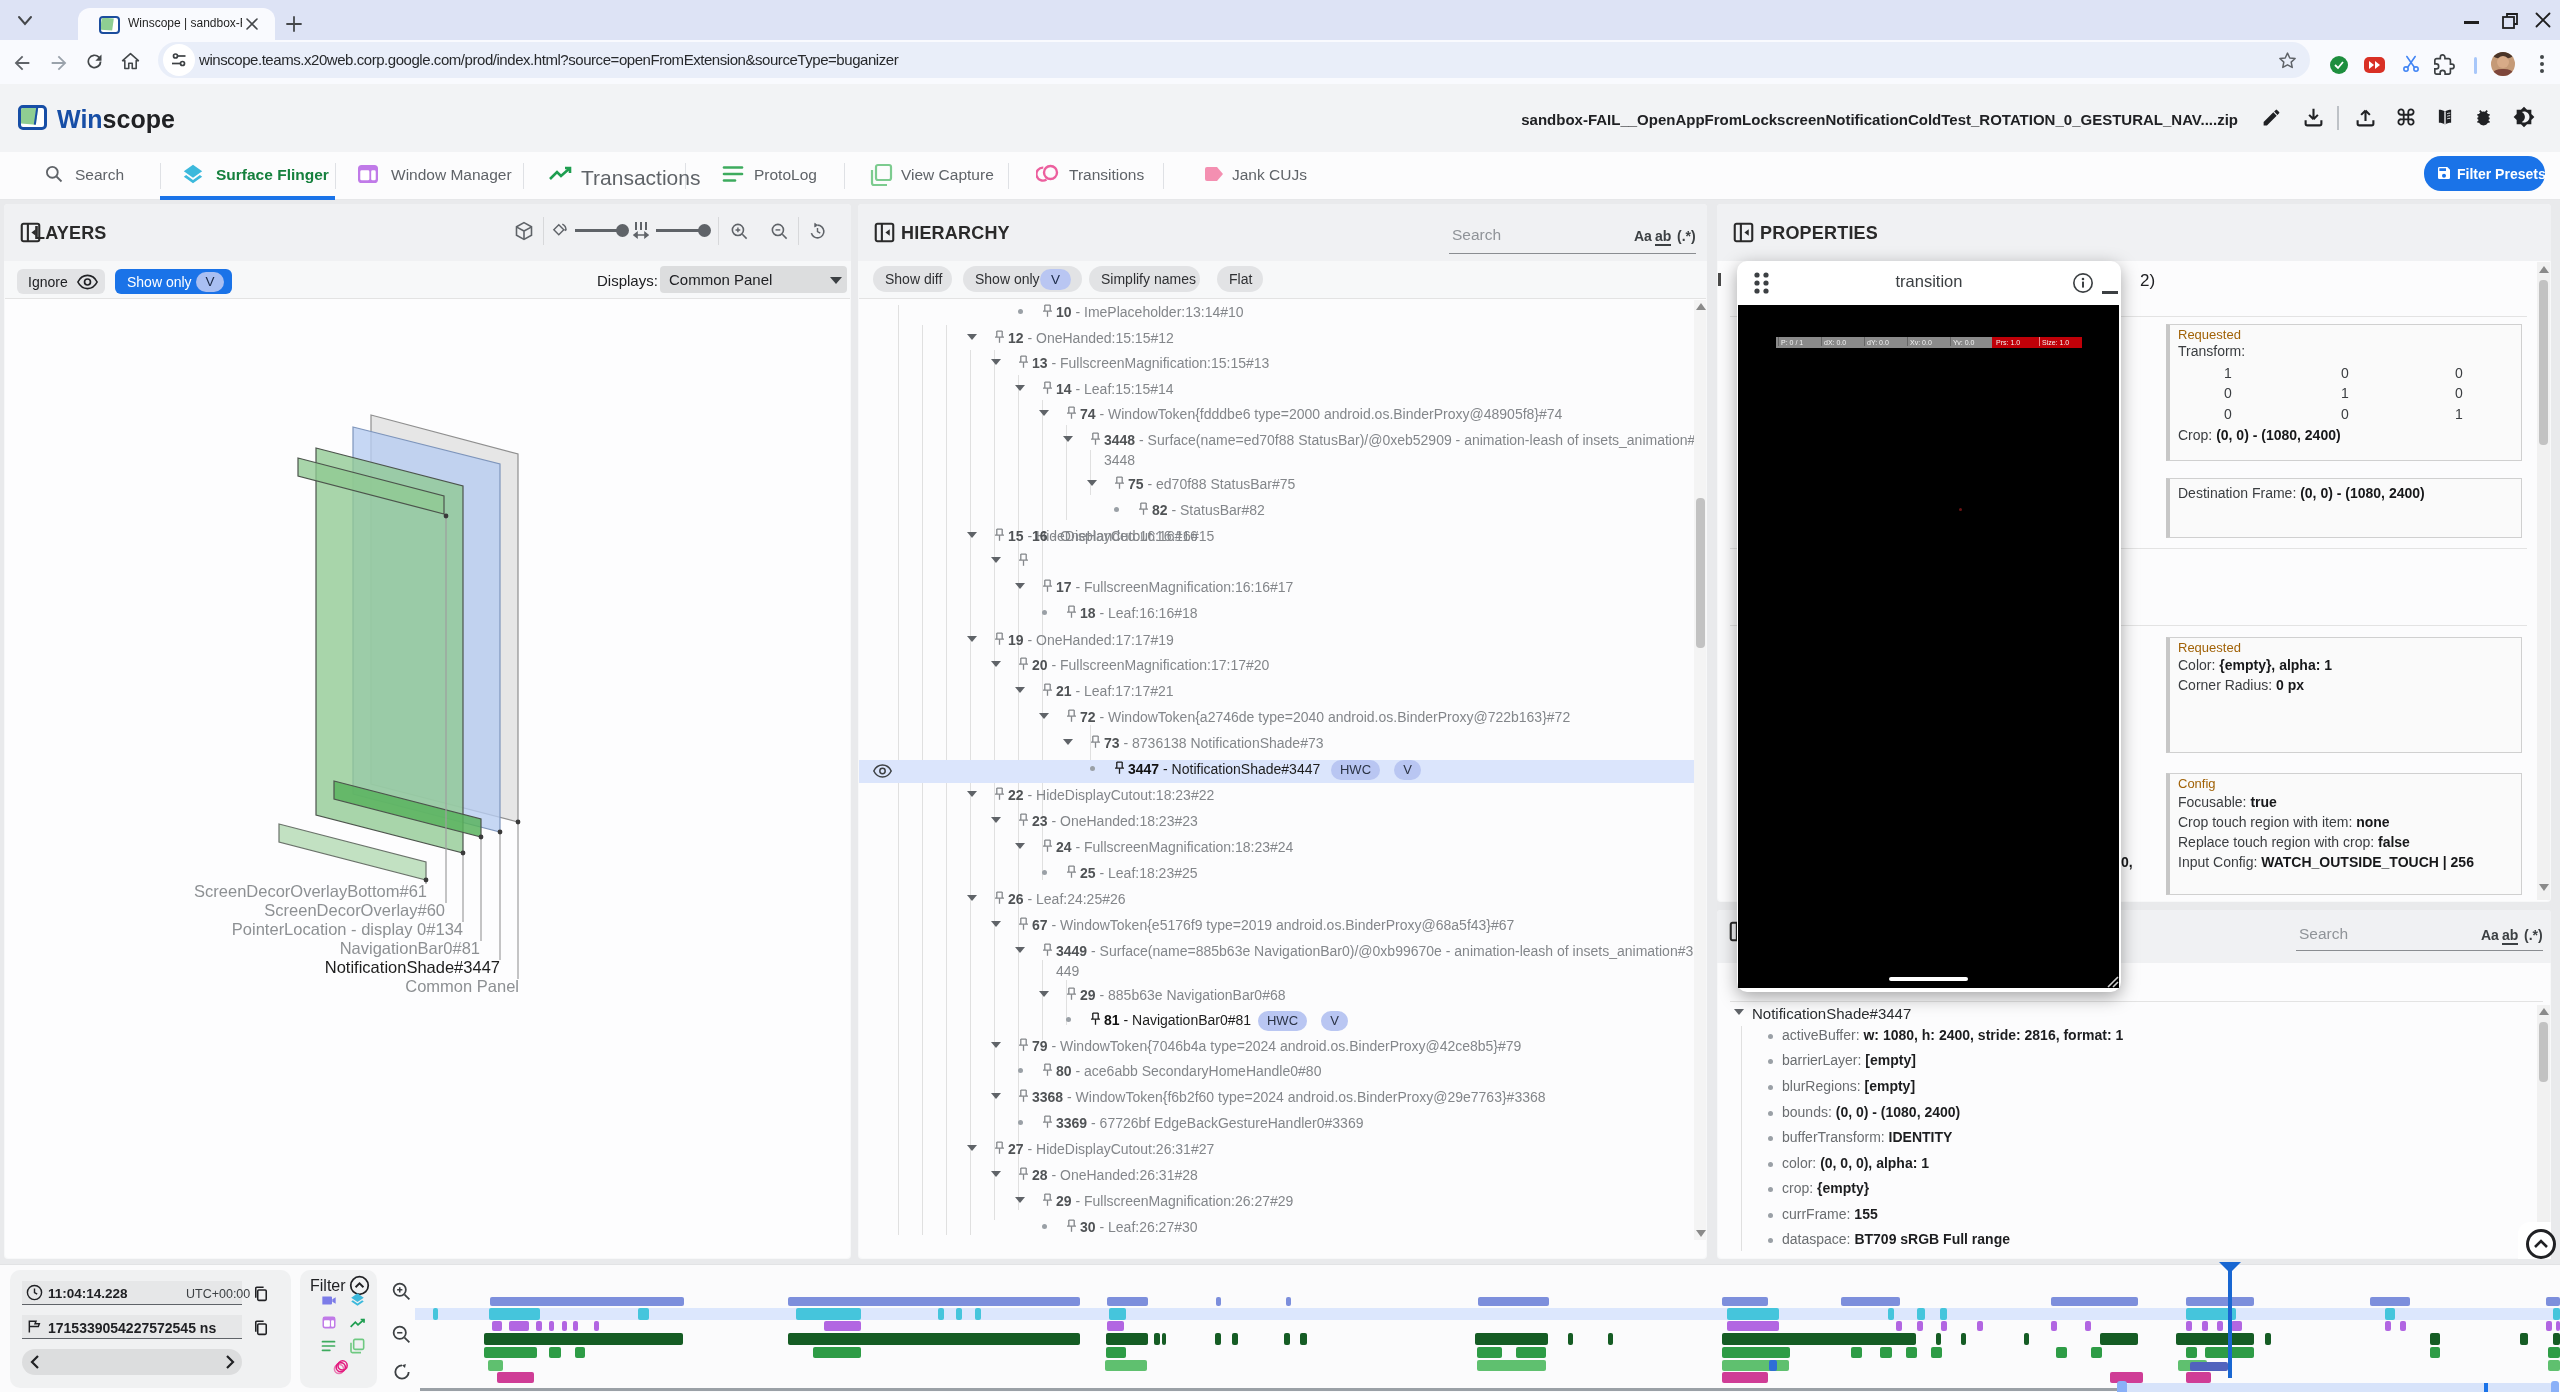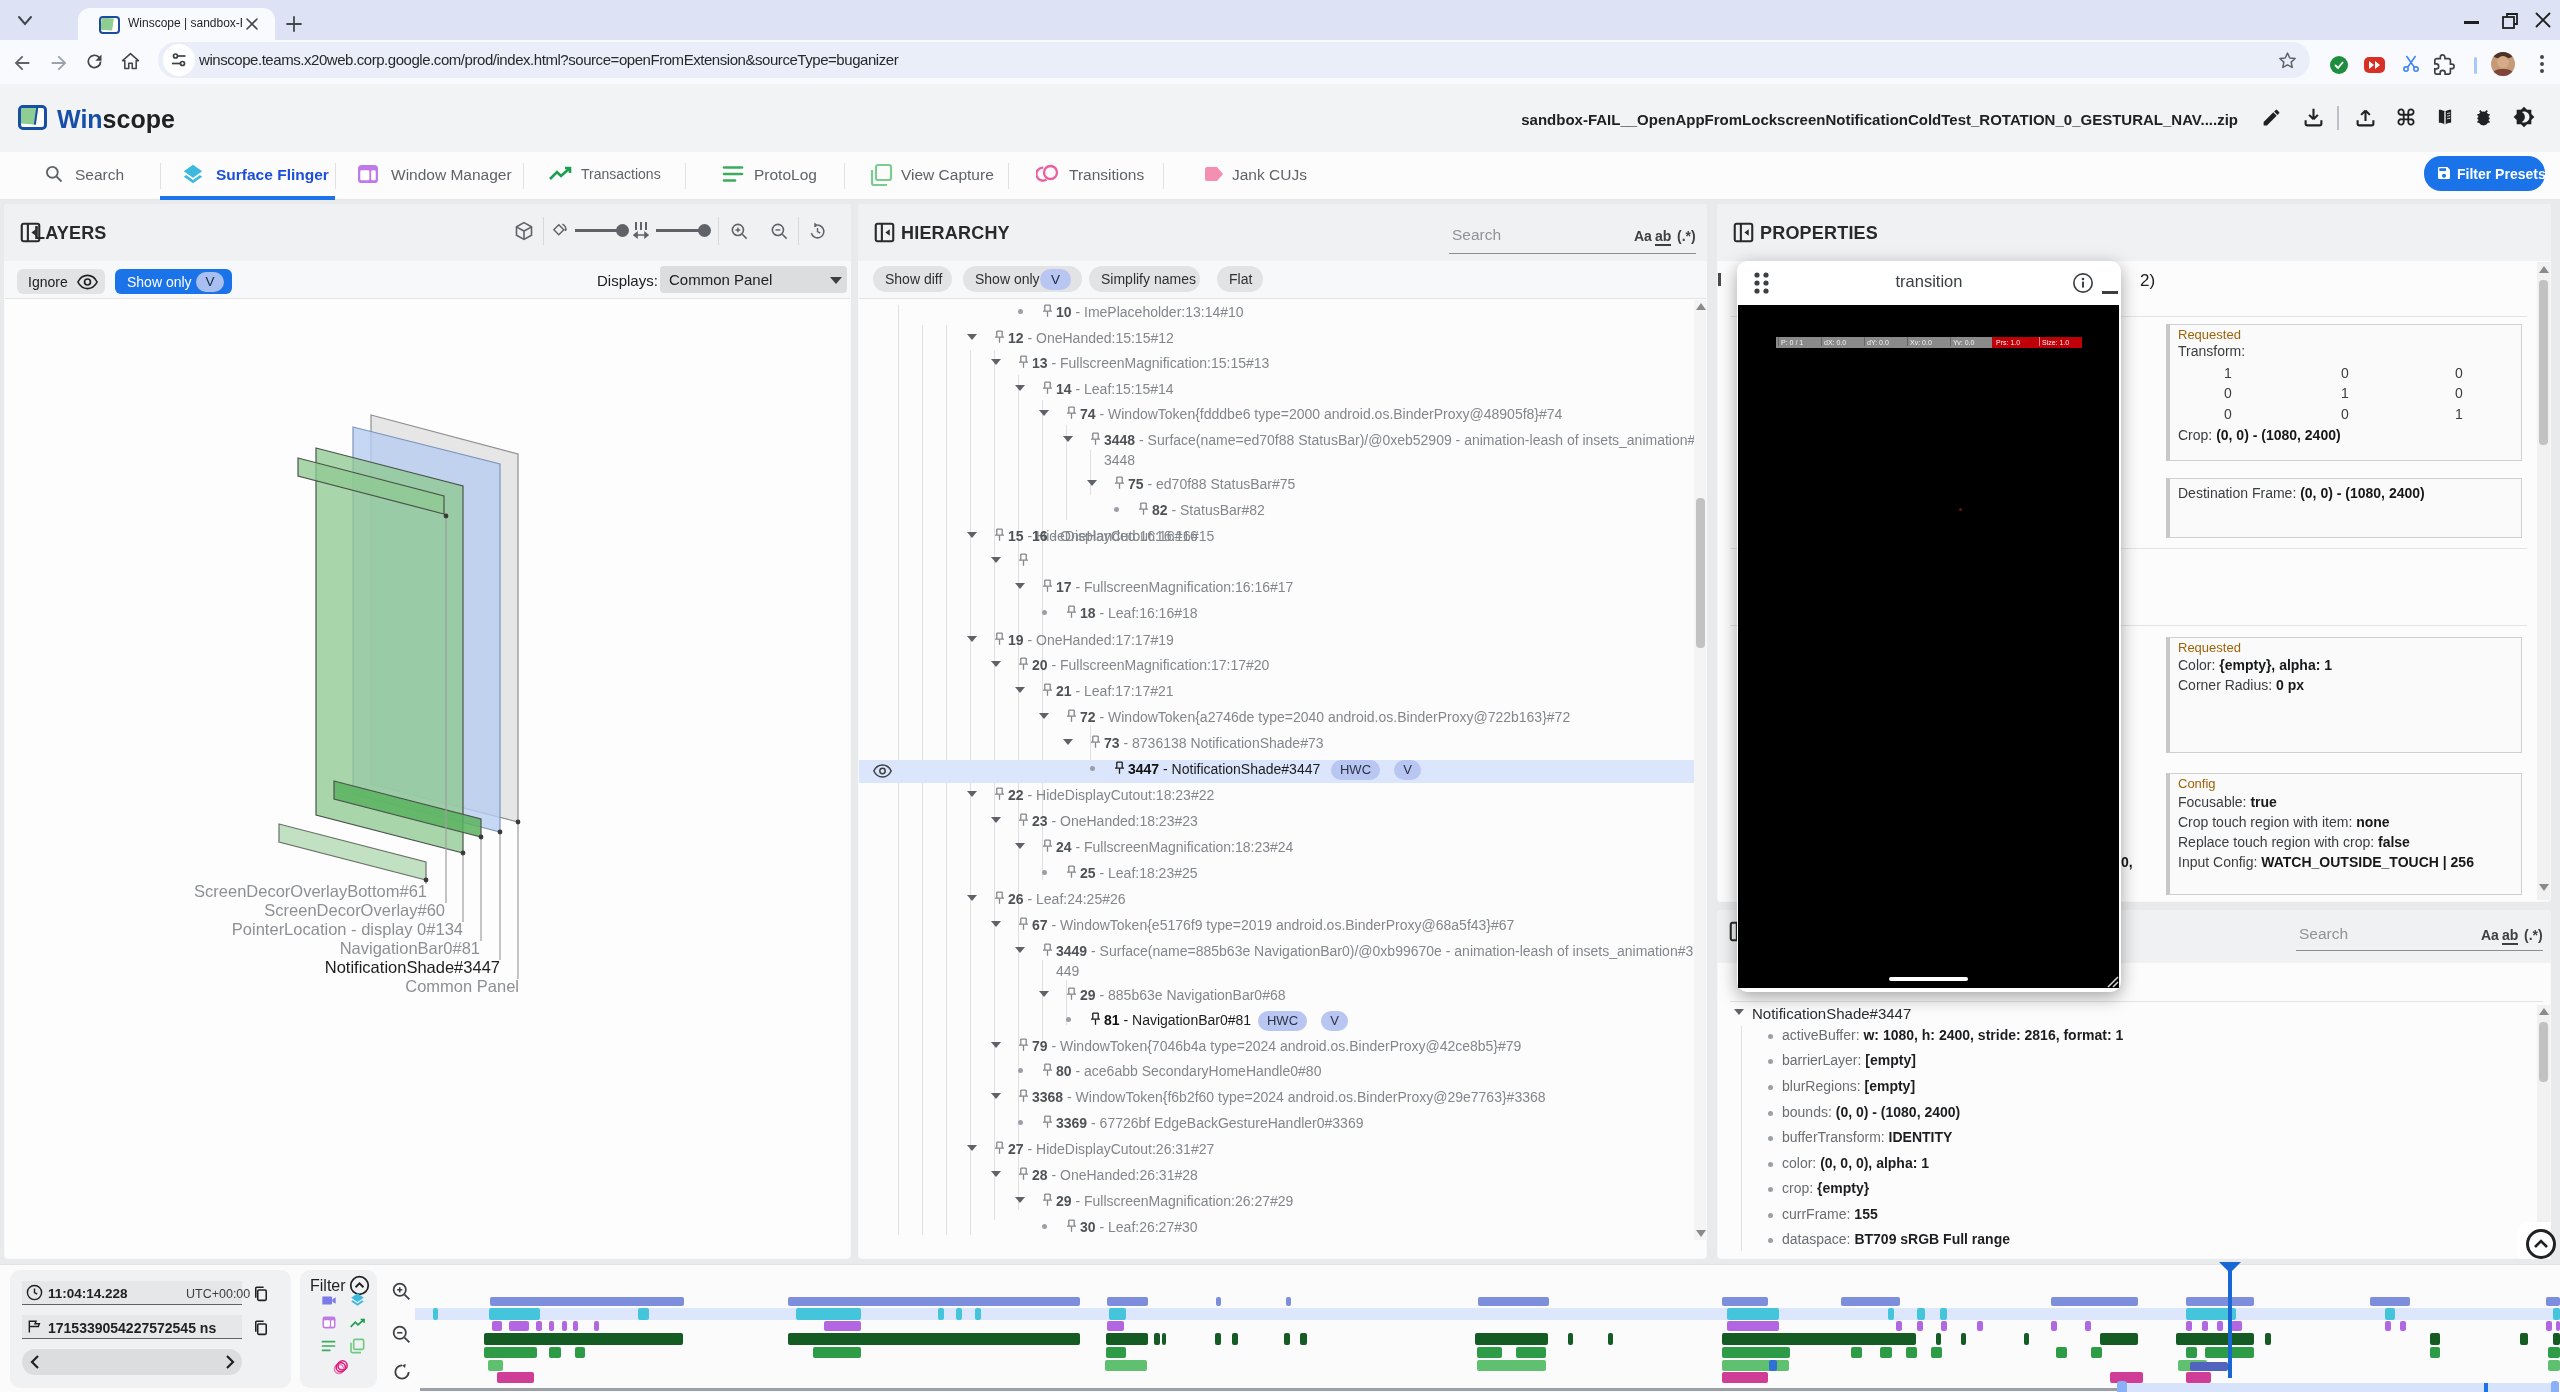--- a/index.html
+++ b/index.html
@@ -145,32 +145,32 @@
 <div class="a" style="left:160px;top:196px;width:175px;height:4px;background:#1a73e8;"></div>
 <svg class="a" style="left:44px;top:164px" width="20" height="20" viewBox="0 0 24 24">
     <circle cx="10" cy="10" r="6.5" fill="none" stroke="#5f6368" stroke-width="2.2"></circle>
     <path d="M15 15l6 6" stroke="#5f6368" stroke-width="2.2"></path>
   </svg>
 <div class="a" style="left:75px;top:166px;font-size:15.5px;font-weight:500;color:#5f6368;">Search</div>
 <svg class="a" style="left:182px;top:163px" width="22" height="22" viewBox="0 0 24 24">
     <path d="M12 2L2 9l10 7 10-7z" fill="#3cb9dc"></path>
     <path d="M12 18.5L4.5 13 2 15l10 7 10-7-2.5-2z" fill="#3cb9dc"></path>
   </svg>
-<div class="a" style="left:216px;top:166px;font-size:15.5px;font-weight:700;color:#1d4ed8;">Surface Flinger</div>
+<div class="a" style="left:216px;top:166px;font-size:15.5px;font-weight:700;color:#15803d;">Surface Flinger</div>
 <svg class="a" style="left:357px;top:164px" width="22" height="20" viewBox="0 0 24 22">
     <rect x="1" y="1" width="22" height="20" rx="4" fill="#c07ae8"></rect>
     <rect x="3.5" y="7" width="10" height="11" rx="1.5" fill="#fff"></rect>
     <rect x="15.5" y="7" width="5" height="11" rx="1.5" fill="#fff"></rect>
   </svg>
 <div class="a" style="left:391px;top:166px;font-size:15.5px;font-weight:500;color:#5f6368;">Window Manager</div>
 <svg class="a" style="left:549px;top:166px" width="24" height="16" viewBox="0 0 24 16">
     <path d="M1 13L8 6l4 4 9-8" fill="none" stroke="#1e9e50" stroke-width="2.6"></path>
     <path d="M16 2h5v5" fill="none" stroke="#1e9e50" stroke-width="2.6"></path>
   </svg>
-<div class="a" style="left:581px;top:166px;font-size:14px;font-weight:500;color:#5f6368;">Transactions</div>
+<div class="a" style="left:581px;top:166px;font-size:21px;font-weight:500;color:#5f6368;">Transactions</div>
 <svg class="a" style="left:722px;top:165px" width="22" height="18" viewBox="0 0 22 18">
     <g stroke="#3dab5e" stroke-width="2.6" stroke-linecap="round">
       <path d="M2 2.5h18"></path>
       <path d="M2 9h18"></path>
       <path d="M2 15.5h11"></path>
     </g>
   </svg>
 <div class="a" style="left:754px;top:166px;font-size:15.5px;font-weight:500;color:#5f6368;">ProtoLog</div>
 <svg class="a" style="left:869px;top:163px" width="24" height="24" viewBox="0 0 24 24">
     <rect x="7" y="2" width="15" height="15" rx="2" fill="none" stroke="#7ccb8f" stroke-width="2.2"></rect>

